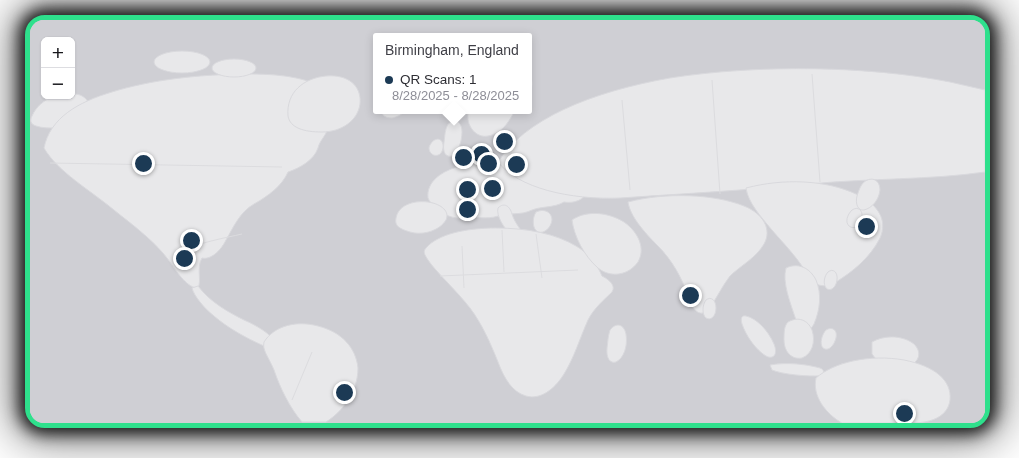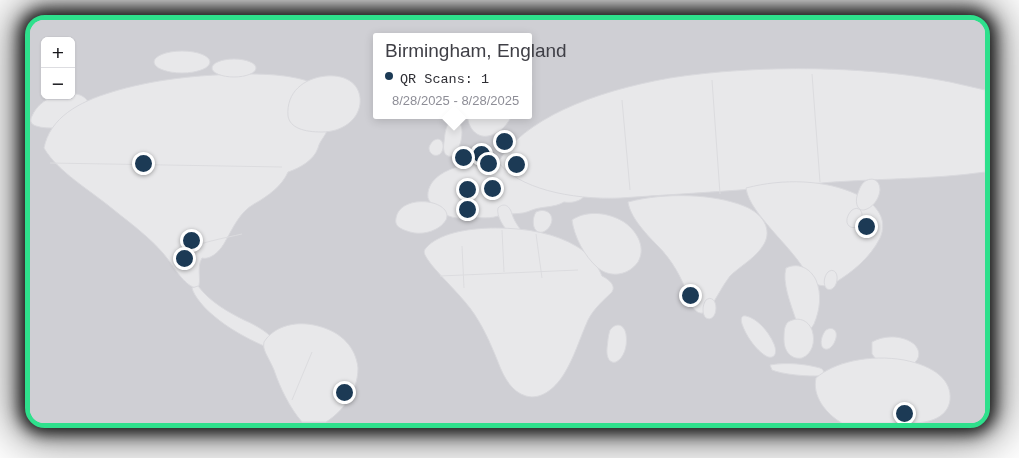--- a/index.html
+++ b/index.html
@@ -43,24 +43,24 @@
   }
 
   
   .tooltip{
     position:absolute;left:343px;top:13px;width:159px;z-index:40;
     background:#ffffff;border-radius:3px;box-sizing:border-box;
     padding:9px 12px 10px 12px;
     box-shadow:0 2px 10px rgba(0,0,0,0.16);
   }
   .tt-title{
-    font-size:19px;color:#3F3F46;line-height:17px;margin-bottom:13px;
+    font-size:14px;color:#3F3F46;line-height:17px;margin-bottom:13px;
     white-space:nowrap;
   }
-  .tt-row{display:flex;align-items:flex-start;margin-bottom:5px;font-family:Liberation Mono, monospace;}
+  .tt-row{display:flex;align-items:center;}
   .tt-dot{width:8px;height:8px;border-radius:50%;background:#1C3A55;margin-right:7px;flex:0 0 auto;}
   .tt-metric{font-size:13.5px;color:#2E2E34;line-height:16px;white-space:nowrap;}
   .tt-date{font-size:13px;color:#8E8E97;margin-left:7px;line-height:16px;white-space:nowrap;}
   .tt-caret{
     position:absolute;bottom:-8px;left:72px;width:18px;height:18px;
     background:#ffffff;transform:rotate(45deg);z-index:-1;
     box-shadow:3px 3px 6px rgba(0,0,0,0.10);
   }
 </style>
 </head>

